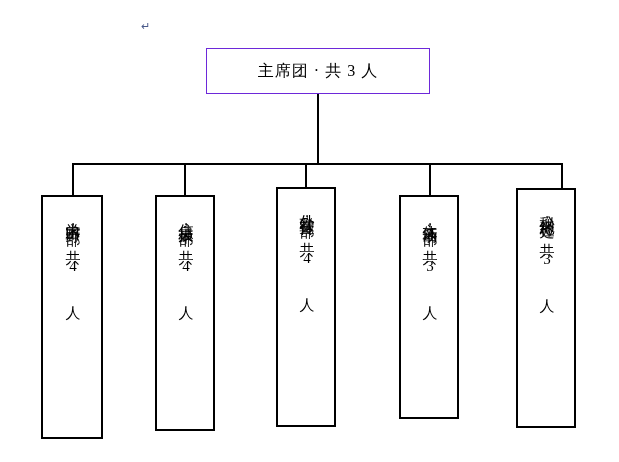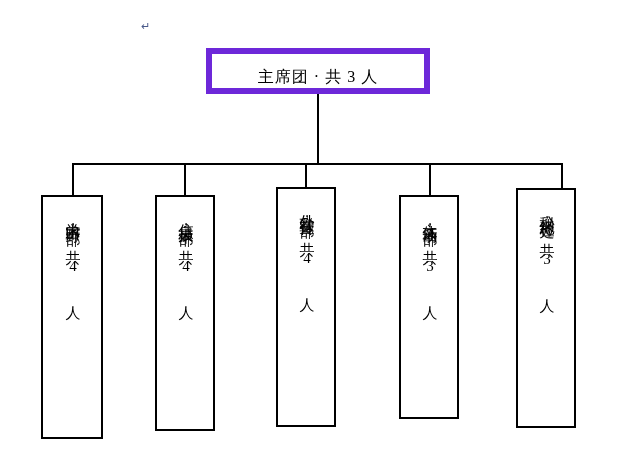--- a/index.html
+++ b/index.html
@@ -22,25 +22,25 @@
     width: 619px;
     height: 462px;
   }
   
   .root-box {
     position: absolute;
     left: 206px;
     top: 48px;
     width: 224px;
     height: 46px;
-    border: 6px solid #6d28d9;
+    border: 1px solid #6d28d9;
     box-sizing: border-box;
     background: #ffffff;
     display: flex;
-    align-items: flex-end;
+    align-items: center;
     justify-content: center;
   }
   .root-label {
     font-size: 16px;
     letter-spacing: 1px;
     white-space: nowrap;
   }
   
   .line {
     position: absolute;

